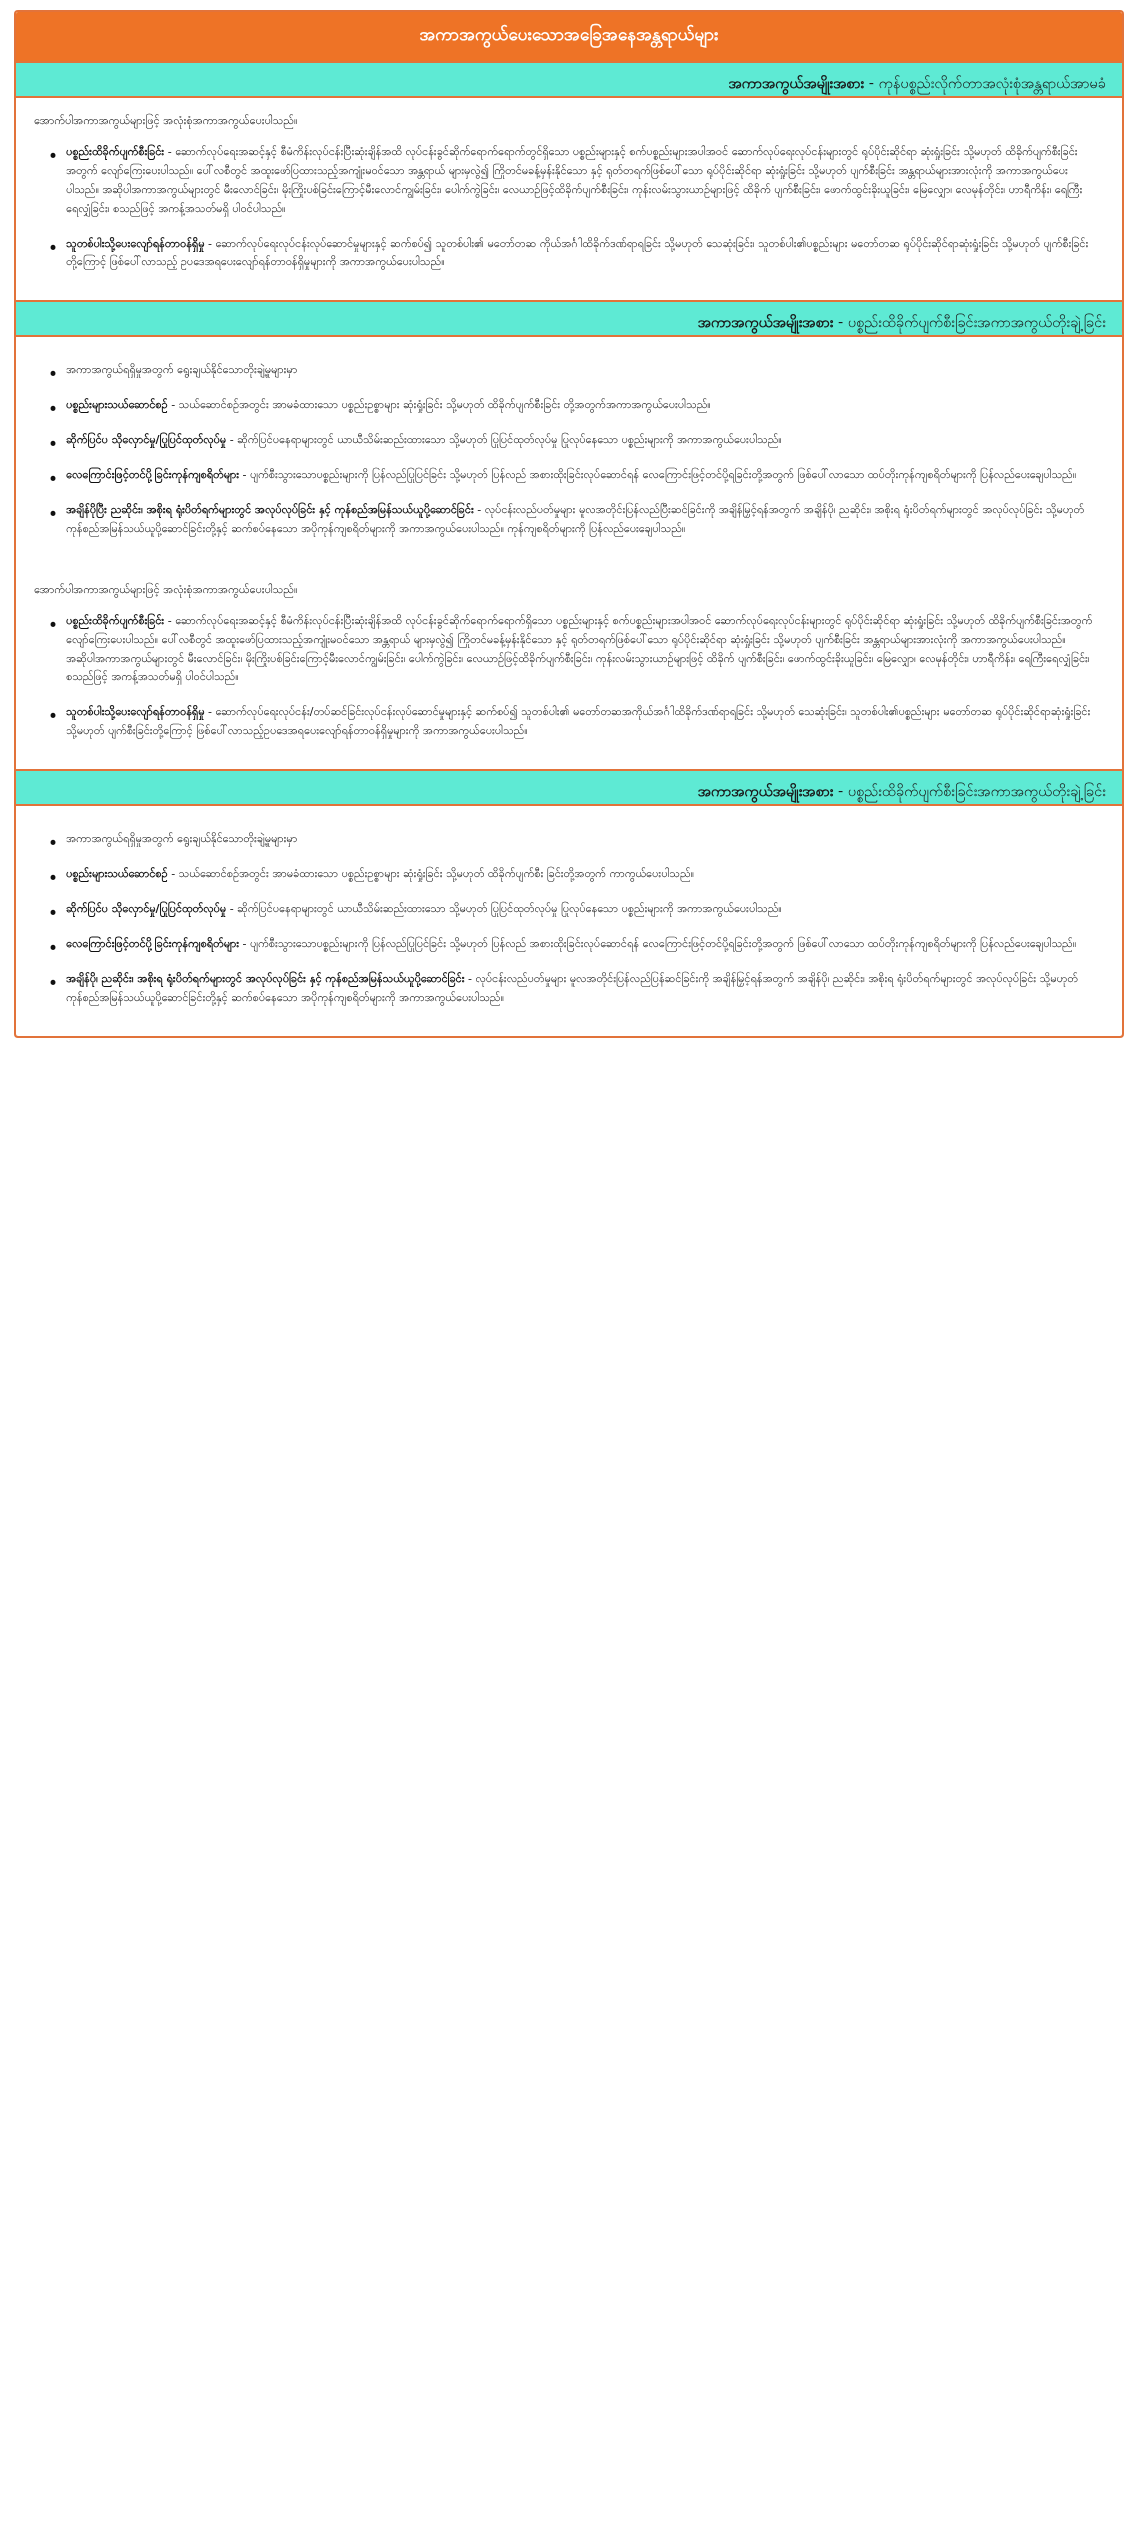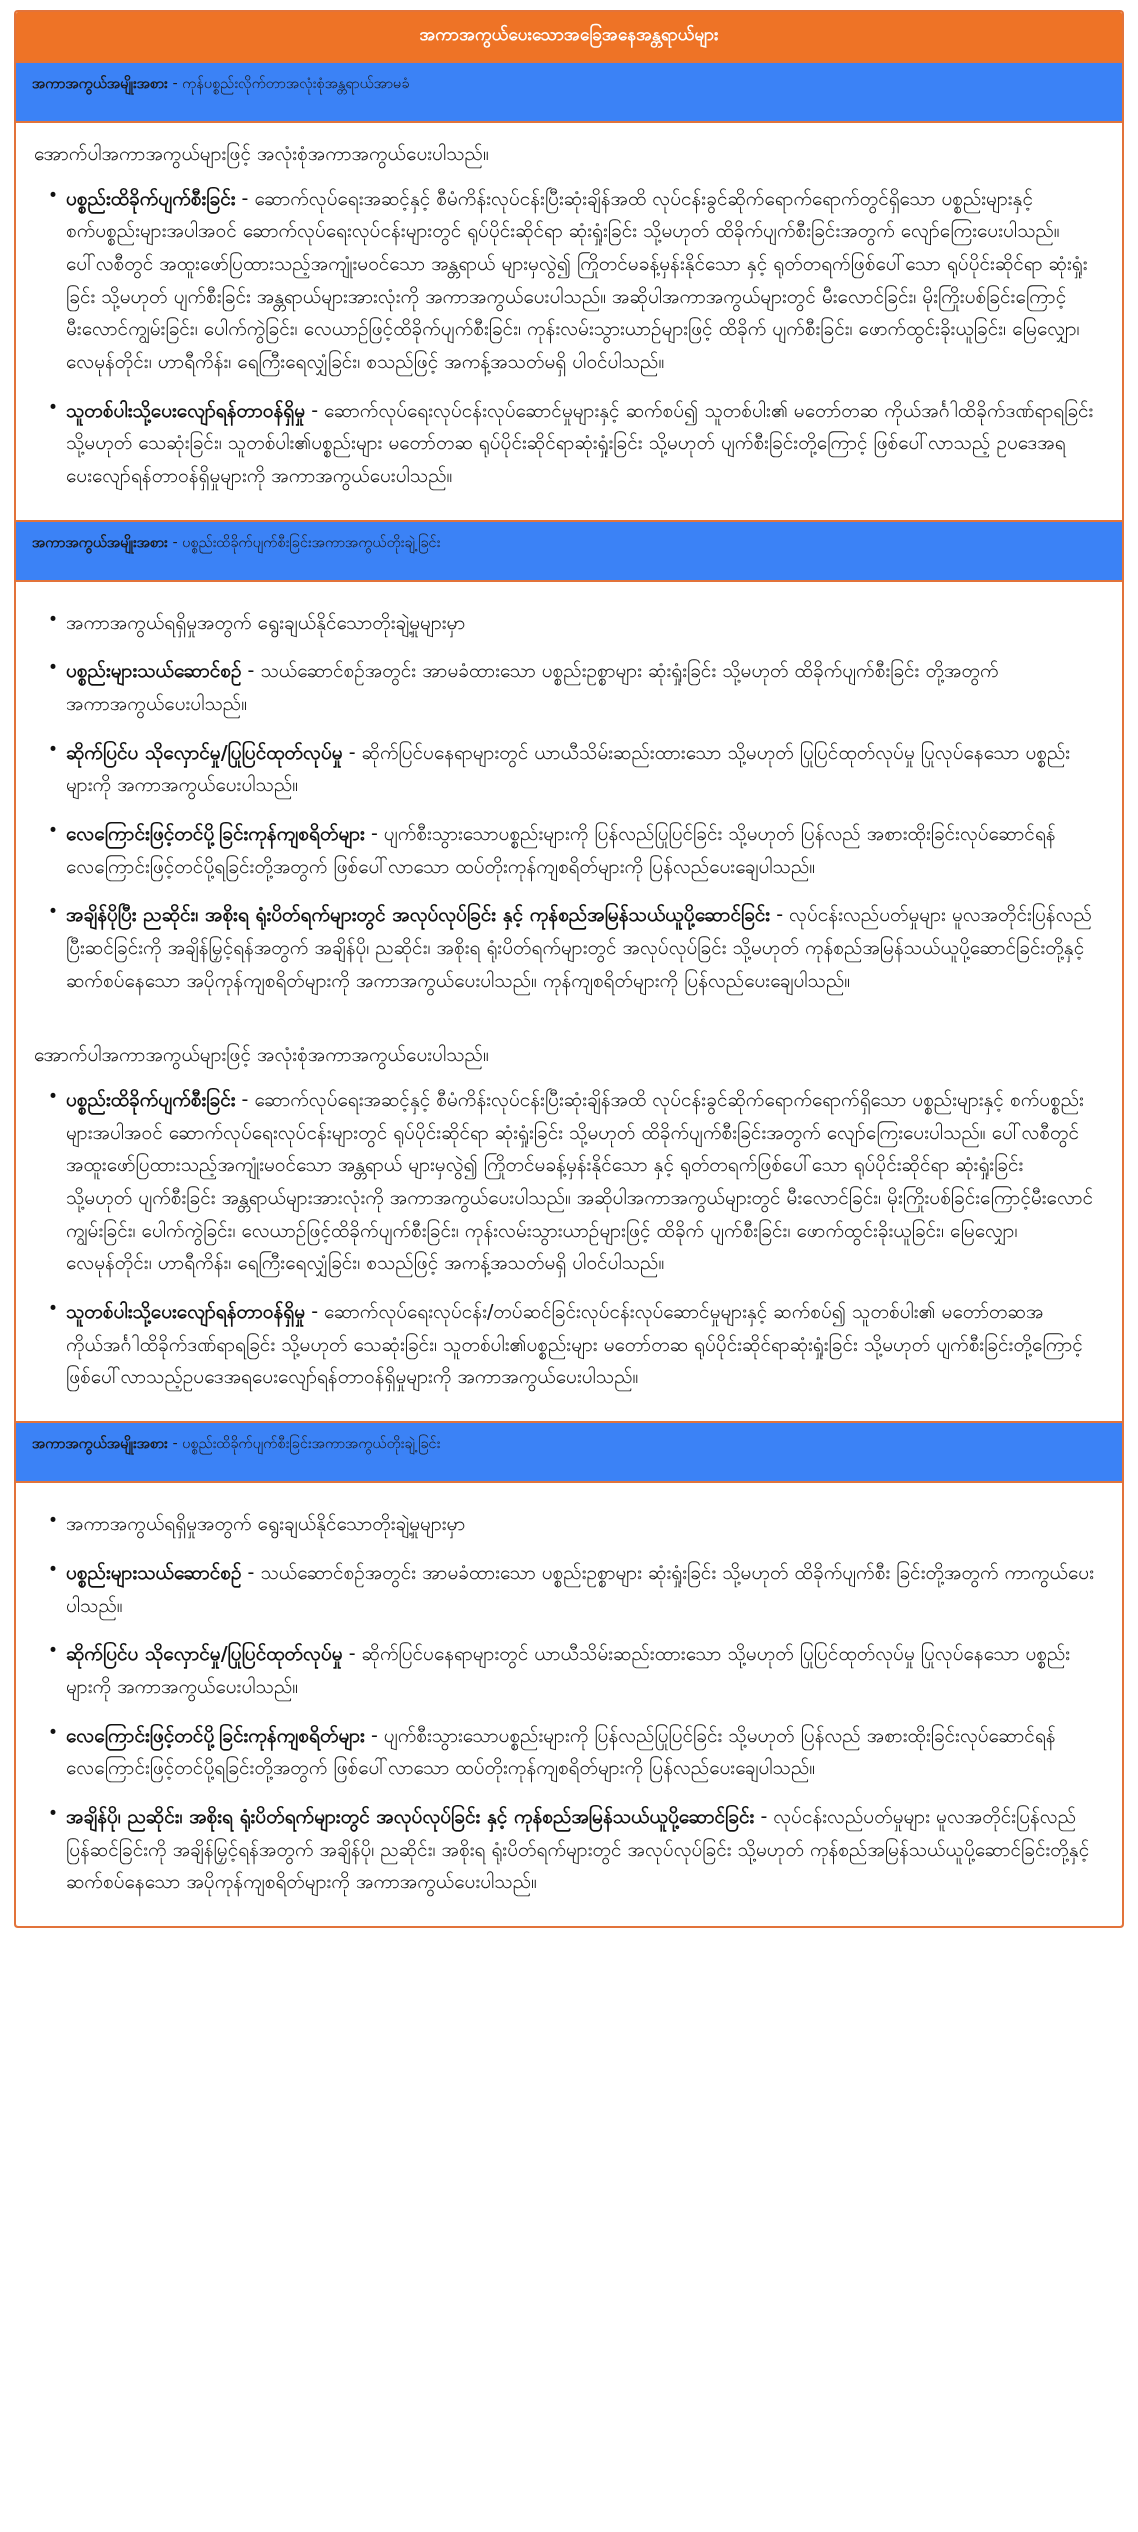--- a/index.html
+++ b/index.html
@@ -22,31 +22,32 @@
   .doc-title {
     background: #ee7326;
     color: #ffffff;
     text-align: center;
     font-weight: bold;
     font-size: 17px;
     padding: 11px 10px 13px 10px;
     letter-spacing: 0.2px;
   }
   .section-header {
-    background: #3b82f6;
+    background: #5eead4;
     border-top: 2px solid #e2733a;
     border-bottom: 2px solid #e2733a;
-    padding: 11px 16px 26px 16px;
+    padding: 11px 16px 1px 16px;
     font-size: 14.5px;
     color: #1a1a1a;
+    text-align: right;
   }
   .section-header .hdr-label { font-weight: bold; }
   .section-body {
     padding: 14px 18px 18px 18px;
-    font-size: 19px;
+    font-size: 11px;
     line-height: 1.72;
     color: #111111;
   }
   .intro { margin: 0 0 12px 0; }
   ul.bullets {
     list-style: none;
     margin: 10px;
     padding: 0;
   }
   ul.bullets > li {

